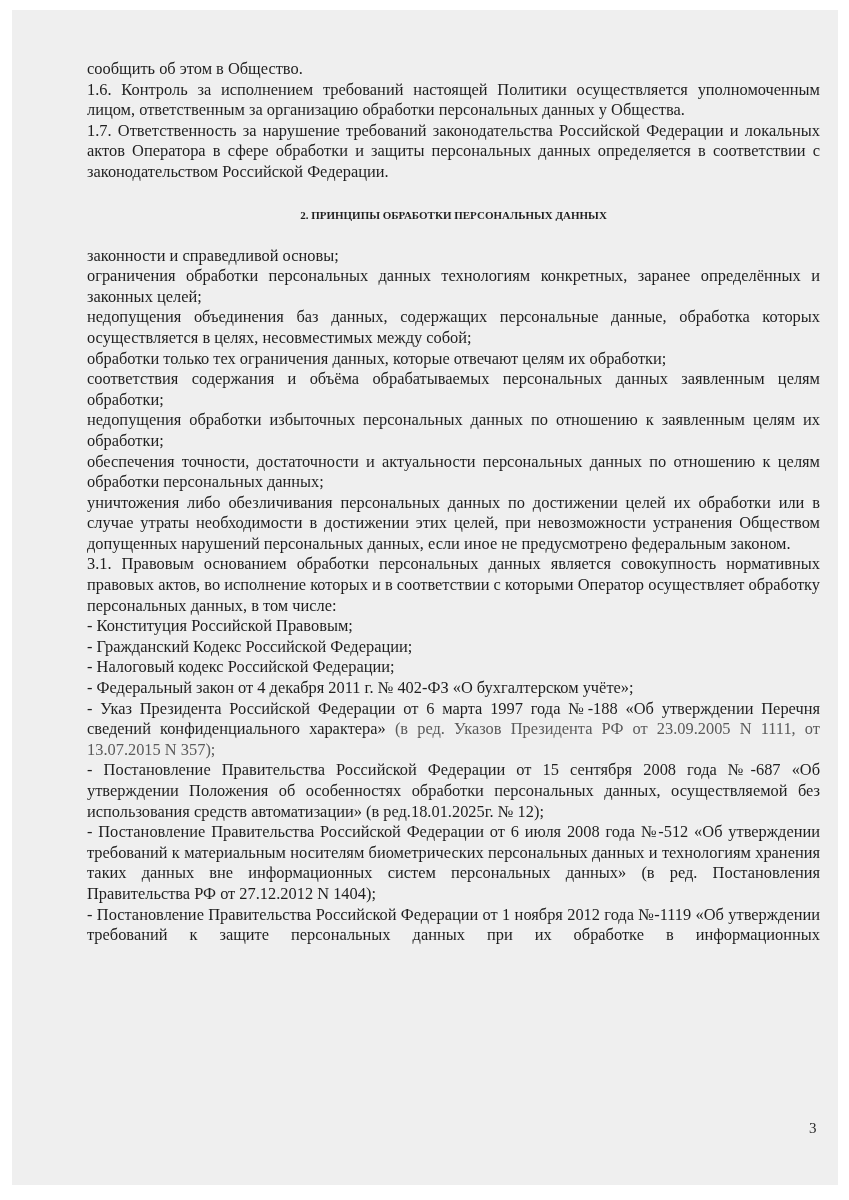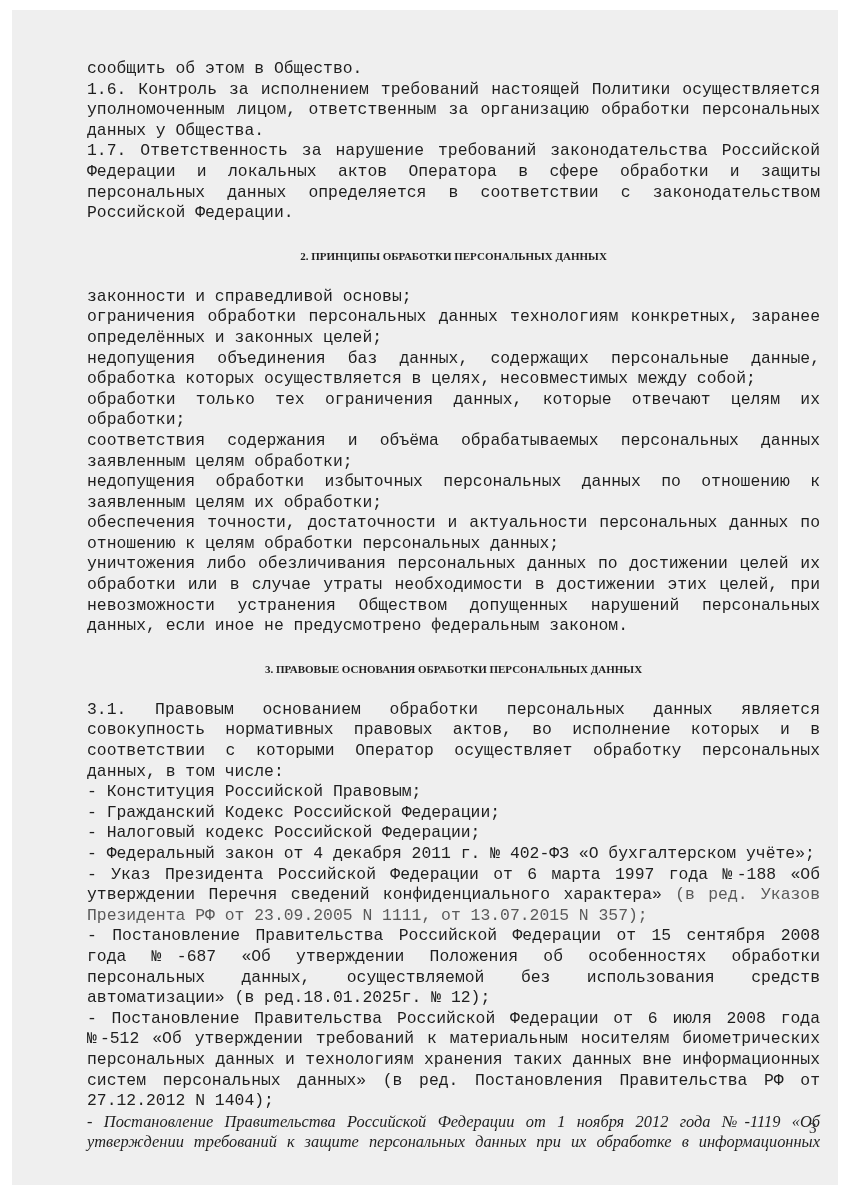--- a/index.html
+++ b/index.html
@@ -7,21 +7,21 @@
   .page {
     position: absolute; left: 12px; top: 10px; width: 826px; height: 1175px;
     background: #efefef;
   }
   .content {
     position: absolute; left: 75px; top: 49px; width: 733px;
     font-family: "Liberation Serif", serif;
     font-size: 16.4px; line-height: 20.6px; color: #1e1e1e;
   }
   .content p { margin: 0; text-align: justify; }
-  .content p.j { text-align-last: left; font-family: Liberation Mono, monospace; }
+  .content p.j { text-align-last: left; }
   .heading {
     text-align: center !important; font-weight: bold; font-size: 11px;
     margin: 21px 0 20px 0 !important; line-height: 22px;
   }
   .gray { color: #5a5a5a; }
   .pagenum {
     position: absolute; left: 797px; top: 1110px; font-family: "Liberation Serif", serif;
     font-size: 15px; color: #2a2a2a;
   }
 </style>
@@ -37,25 +37,24 @@
     <p class="heading">2. ПРИНЦИПЫ ОБРАБОТКИ ПЕРСОНАЛЬНЫХ ДАННЫХ</p>
     <p class="j">законности и справедливой основы;</p>
     <p class="j">ограничения обработки персональных данных технологиям конкретных, заранее определённых и законных целей;</p>
     <p class="j">недопущения объединения баз данных, содержащих персональные данные, обработка которых осуществляется в целях, несовместимых между собой;</p>
     <p class="j">обработки только тех ограничения данных, которые отвечают целям их обработки;</p>
     <p class="j">соответствия содержания и объёма обрабатываемых персональных данных заявленным целям обработки;</p>
     <p class="j">недопущения обработки избыточных персональных данных по отношению к заявленным целям их обработки;</p>
     <p class="j">обеспечения точности, достаточности и актуальности персональных данных по отношению к целям обработки персональных данных;</p>
     <p class="j">уничтожения либо обезличивания персональных данных по достижении целей их обработки или в случае утраты необходимости в достижении этих целей, при невозможности устранения Обществом допущенных нарушений персональных данных, если иное не предусмотрено федеральным законом.</p>
 
-    <p class="heading">3. ПРАВОВЫЕ ОСНОВАНИЯ ОБРАБОТКИ ПЕРСОНАЛЬНЫХ ДАННЫХ</p>
     <p class="j">3.1. Правовым основанием обработки персональных данных является совокупность нормативных правовых актов, во исполнение которых и в соответствии с которыми Оператор осуществляет обработку персональных данных, в том числе:</p>
     <p class="j">- Конституция Российской Правовым;</p>
     <p class="j">- Гражданский Кодекс Российской Федерации;</p>
     <p class="j">- Налоговый кодекс Российской Федерации;</p>
     <p class="j">- Федеральный закон от 4 декабря 2011 г. № 402-ФЗ «О бухгалтерском учёте»;</p>
     <p class="j"><span>- Указ Президента Российской Федерации от 6 марта 1997 года №-188 «Об утверждении Перечня сведений конфиденциального характера»</span><span class="gray"> (в ред. Указов Президента РФ от 23.09.2005 N 1111, от 13.07.2015 N 357);</span></p>
     <p class="j">- Постановление Правительства Российской Федерации от 15 сентября 2008 года №-687 «Об утверждении Положения об особенностях обработки персональных данных, осуществляемой без использования средств автоматизации» (в ред.18.01.2025г. № 12);</p>
     <p class="j">- Постановление Правительства Российской Федерации от 6 июля 2008 года №-512 «Об утверждении требований к материальным носителям биометрических персональных данных и технологиям хранения таких данных вне информационных систем персональных данных» (в ред. Постановления Правительства РФ от 27.12.2012 N 1404);</p>
-    <p style="text-align: justify; text-align-last: justify; font-style: italic;">- Постановление Правительства Российской Федерации от 1 ноября 2012 года №-1119 «Об утверждении требований к защите персональных данных при их обработке в информационных</p>
+    <p style="text-align: justify; text-align-last: justify;">- Постановление Правительства Российской Федерации от 1 ноября 2012 года №-1119 «Об утверждении требований к защите персональных данных при их обработке в информационных</p>
   </div>
   <div class="pagenum">3</div>
 </div>
 
 </body></html>

